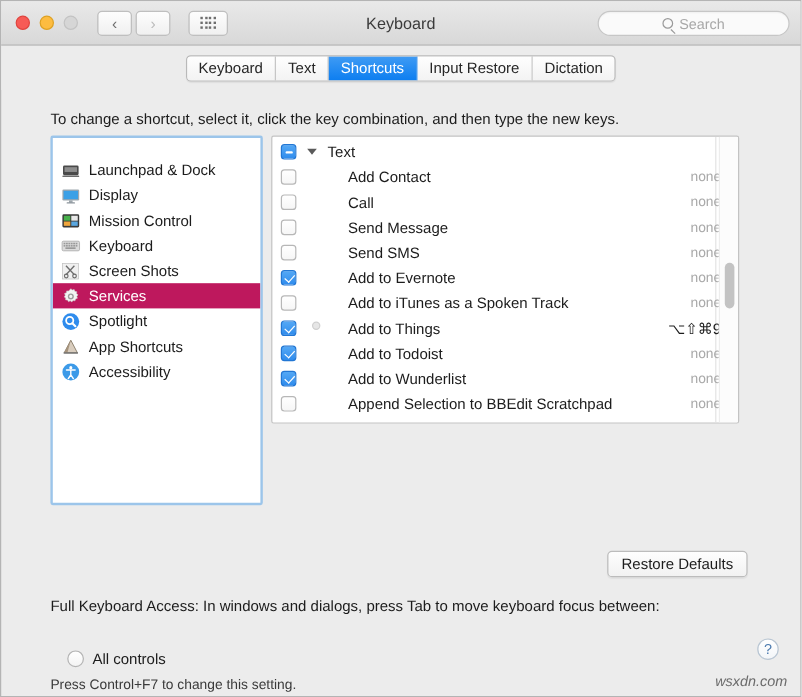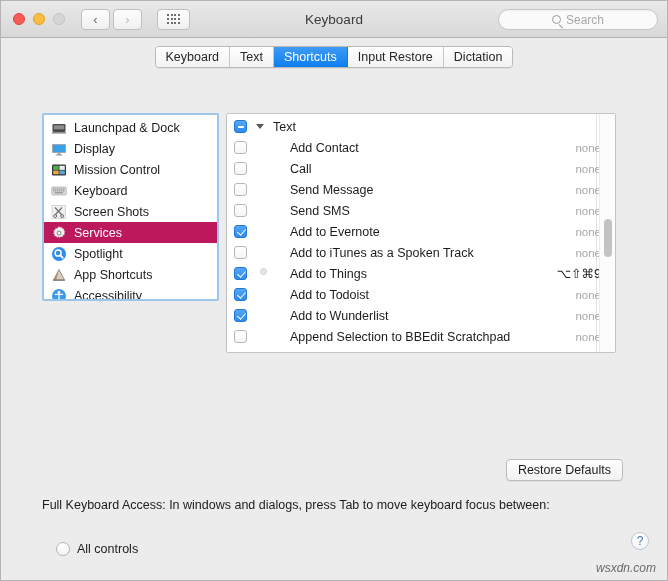--- a/index.html
+++ b/index.html
@@ -128,25 +128,25 @@
   }
 
   .panes {
     position: absolute;
     left: 41px; top: 38px;
     display: flex;
   }
 
   
   .sidebar {
-    width: 177px; height: 188px;
+    width: 177px; height: 308px;
     background: #ffffff;
     border: 2px solid #9cc5ea;
     border-radius: 2px;
-    padding-top: 2px;
+    padding-top: 16px;
     overflow: hidden;
     text-align: center;
   }
   .side-row {
     height: 21px;
     display: flex; align-items: center;
     padding-left: 7px;
     gap: 7px;
     font-size: 12.5px; color: #1c1c1c;
   }
@@ -353,20 +353,21 @@
       <div class="tab">Keyboard</div>
       <div class="tab">Text</div>
       <div class="tab active">Shortcuts</div>
       <div class="tab">Input Restore</div>
       <div class="tab">Dictation</div>
     </div>
   </div>
 
   <div class="content">
 
+    <div class="hint">To change a shortcut, select it, click the key combination, and then type the new keys.</div>
 
     <div class="panes">
 
       <div class="sidebar">
 
         <div class="side-row">
           <span class="sicon">
             <svg width="16" height="16" viewBox="0 0 16 16">
               <rect x="1.5" y="4" width="13" height="8" rx="1.2" fill="#4a4a4a"></rect>
               <rect x="2.8" y="5.3" width="10.4" height="4" fill="#8d8d8d"></rect>
@@ -566,17 +567,18 @@
 
     <div class="restore">Restore Defaults</div>
 
     <div class="fka-label">Full Keyboard Access: In windows and dialogs, press Tab to move keyboard focus between:</div>
 
     <div class="radio-row r2">
       <span class="radio"></span>
       <span>All controls</span>
     </div>
 
+    <div class="footnote">Press Control+F7 to change this setting.</div>
 
     <div class="helpbtn">?</div>
     <div class="watermark">wsxdn.com</div>
   </div>
 </div>
 
 </body></html>

